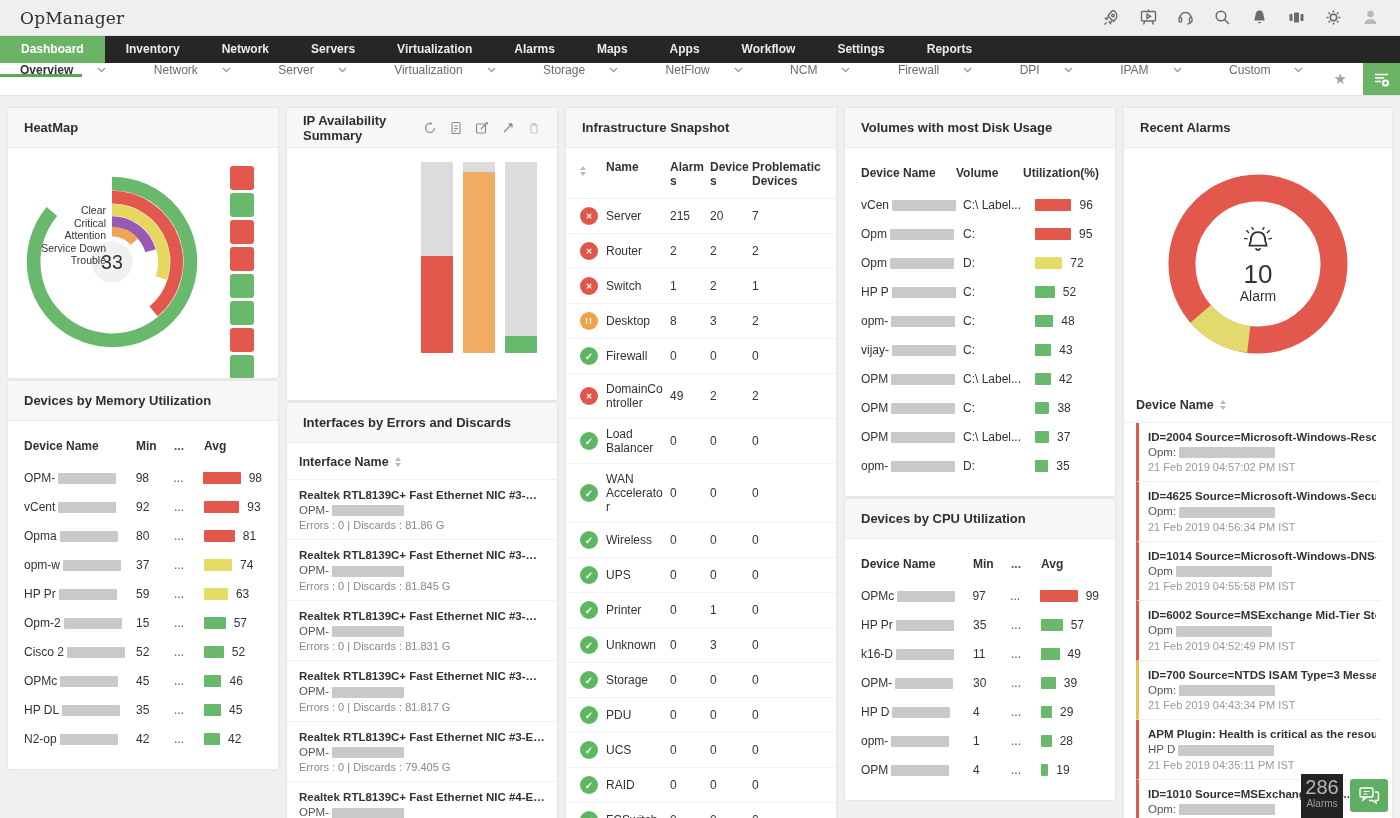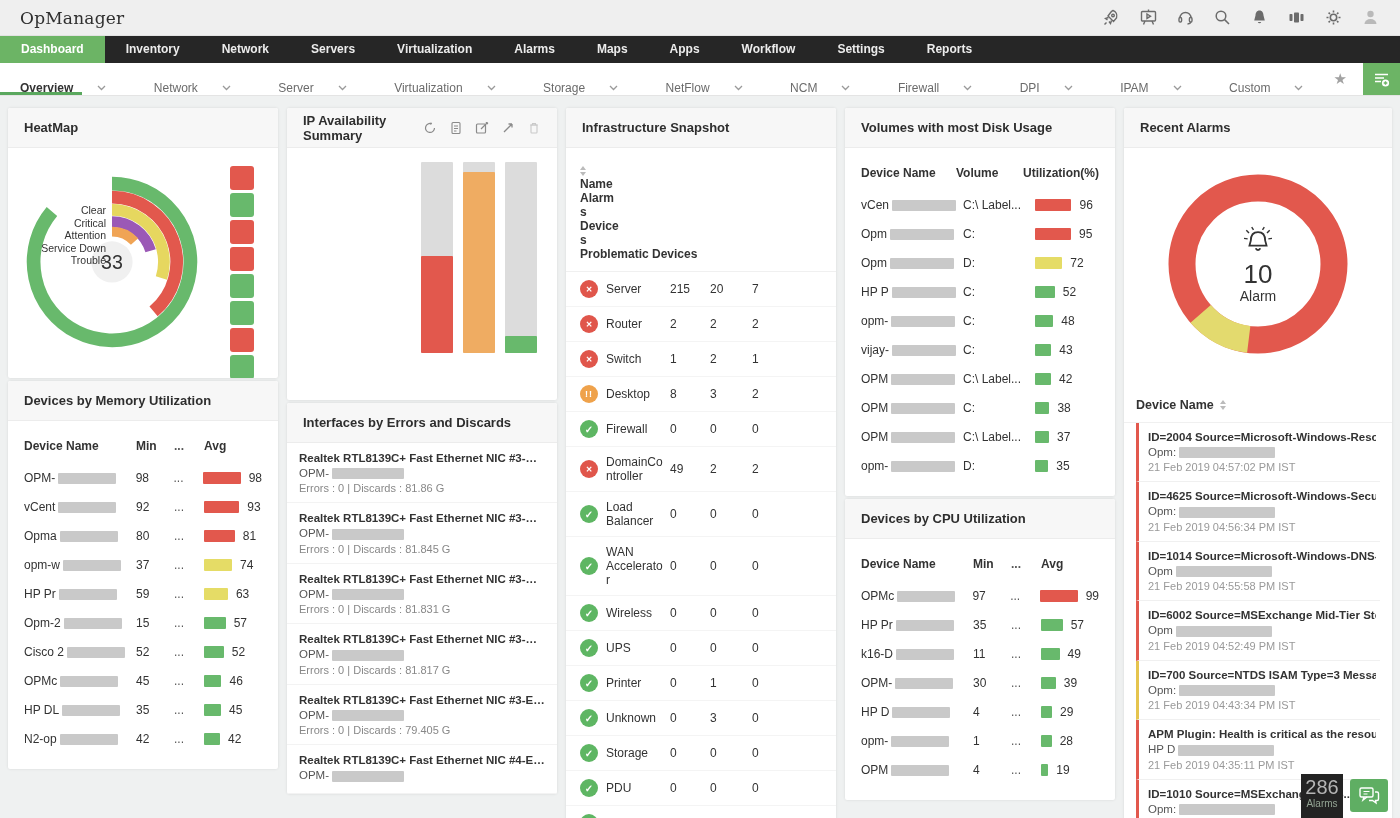--- a/index.html
+++ b/index.html
@@ -13,21 +13,21 @@
   .tico { width:19px; height:19px; color:#6b6b6b; cursor:pointer; display:flex; align-items:center; justify-content:center; }
   .tico svg { width:19px; height:19px; }
 
   
   .navbar { height:27px; background:#262626; display:flex; }
   .nav-tab { padding:0 21px; line-height:27px; color:#ececec; font-size:12px; font-weight:bold; cursor:pointer; white-space:nowrap; }
   .nav-tab.active { background:#6cb465; color:#fff; }
 
   
   .subnav { height:33px; background:#fff; border-bottom:1px solid #e4e4e4; display:flex; align-items:stretch; }
-  .sub-items { flex:1; display:flex; align-items:flex-end; justify-content:space-between; padding:0 14px 0 20px; }
+  .sub-items { flex:1; display:flex; align-items:flex-start; justify-content:space-between; padding:0 14px 0 20px; }
   .sub-item { display:flex; align-items:center; gap:24px; position:relative; cursor:pointer; }
   .sub-label { font-size:12px; color:#6b6b6b; white-space:nowrap; }
   .sub-item.active .sub-label { color:#333; font-weight:bold; }
   .sub-item.active::before { content:""; position:absolute; left:-20px; right:24px; bottom:0; height:3px; background:#5aa85e; }
   .chev { display:flex; align-items:center; }
   .fav { font-size:15px; color:#a2a2a2; display:flex; align-items:center; padding:0 16px; cursor:pointer; }
   .add-dash { width:37px; background:#6cb465; border:none; display:flex; align-items:center; justify-content:center; cursor:pointer; }
 
   
   .content { display:flex; gap:9px; padding:12px 8px; align-items:flex-start; height:722px; overflow:hidden; }
@@ -60,21 +60,21 @@
   
   .ip-body { position:relative; height:252px; }
   .ip-stats { position:absolute; left:18px; top:16px; }
   .ip-val { font-size:33px; font-weight:300; color:#3c3c3c; line-height:36px; letter-spacing:.5px; }
   .ip-lbl { font-size:13px; margin:2px 0 18px; }
   .ip-bars { position:absolute; right:20px; top:14px; display:flex; gap:10px; }
   .vtrack { width:32px; height:191px; background:#dcdcdc; position:relative; border-radius:1px; }
   .vfill { position:absolute; bottom:0; left:0; right:0; border-radius:1px; }
 
   
-  .infra-head { display:flex; padding:12px 14px 10px; font-size:12px; font-weight:bold; color:#333; border-bottom:1px solid #f0f0f0; align-items:flex-start;flex-direction:column; }
+  .infra-head { display:flex; padding:12px 14px 10px; font-size:12px; font-weight:bold; color:#333; border-bottom:1px solid #f0f0f0; align-items:flex-start; }
   .i-sort{width:26px; padding-top:3px;} .i-name{width:64px;} .i-al{width:40px; overflow-wrap:anywhere;} .i-dev{width:42px; overflow-wrap:anywhere;} .i-prob{flex:1;}
   .infra-row { display:flex; align-items:center; padding:8px 14px; border-bottom:1px solid #f4f4f4; font-size:12px; color:#333; cursor:pointer; }
   .infra-row .i-name { overflow-wrap:anywhere; padding-right:4px; }
   .sticon { width:18px; height:18px; border-radius:50%; color:#fff; display:flex; align-items:center; justify-content:center; flex:none; margin-right:8px; font-weight:bold; }
   .sticon.critical{ background:#e0564b; } .sticon.critical::after{ content:"\2715"; font-size:8px; }
   .sticon.attention{ background:#efa24b; } .sticon.attention::after{ content:"!!"; font-size:9px; letter-spacing:1px; }
   .sticon.clear{ background:#5eb663; } .sticon.clear::after{ content:"\2713"; font-size:10px; }
   .icell { width:26px; display:flex; }
 
   
@@ -524,20 +524,24 @@
               <div class="vfill" style="height: 17.19px; background: rgb(104, 185, 108);"></div>
             </div>
           </div>
       </div>
     </section>
 
     <section class="card">
       <div class="card-head">
         <span class="card-title">Interfaces by Errors and Discards</span>
       </div>
+      <div class="list-header">
+        <span>Interface Name</span>
+        <span class="sort"></span>
+      </div>
       <div>
 
           <div class="if-item">
             <div class="if-name">Realtek RTL8139C+ Fast Ethernet NIC #3-Npcap Pack...</div>
             <div class="if-dev"><span>OPM-</span><span class="redact w72"></span></div>
             <div class="if-det">Errors : 0 | Discards : 81.86 G</div>
           </div>
 
           <div class="if-item">
             <div class="if-name">Realtek RTL8139C+ Fast Ethernet NIC #3-Npcap Pack...</div>

